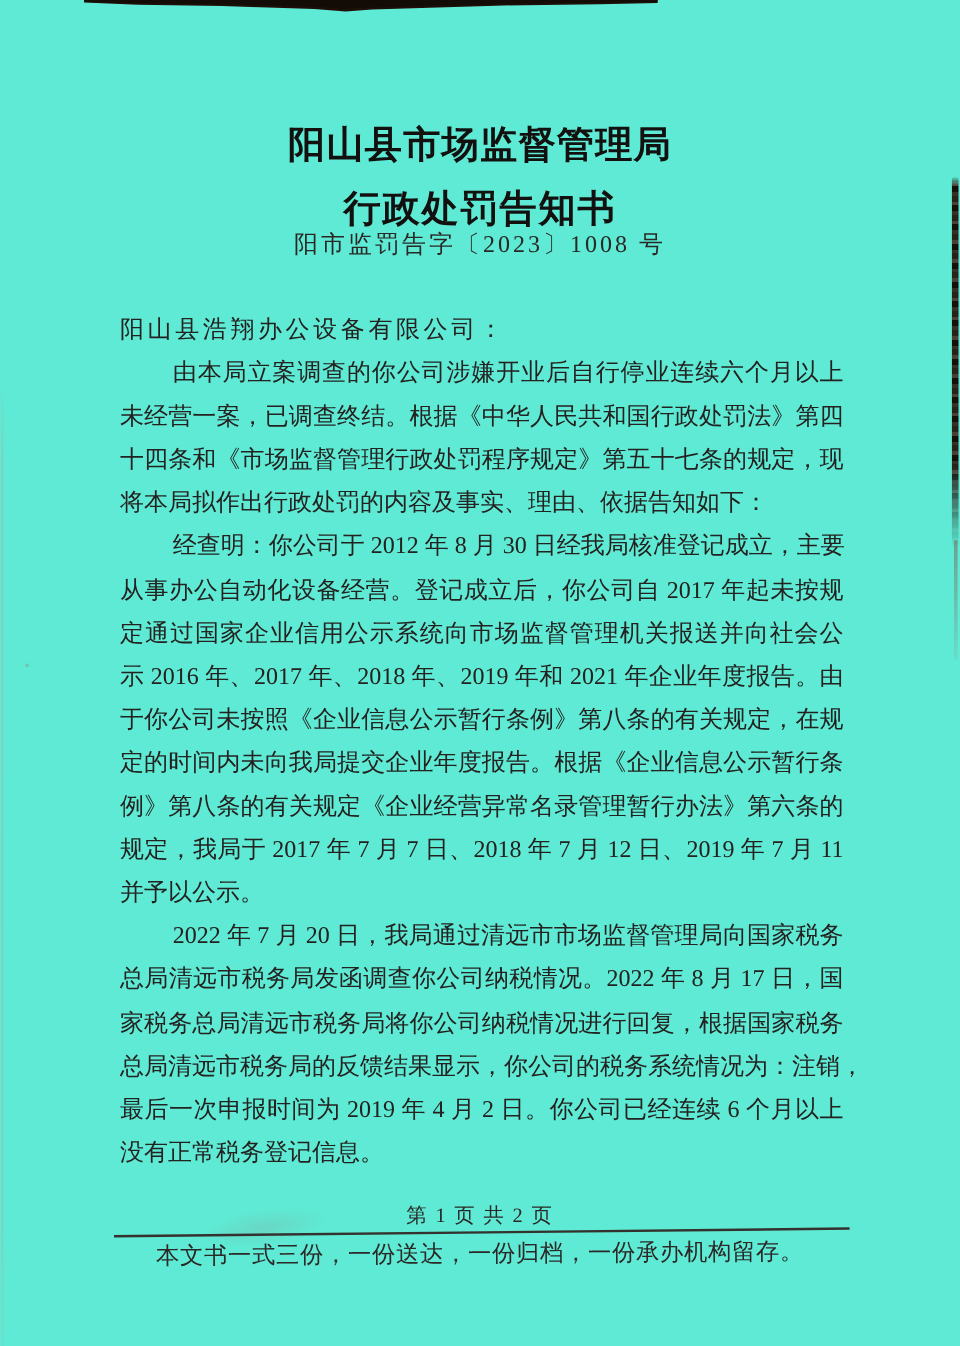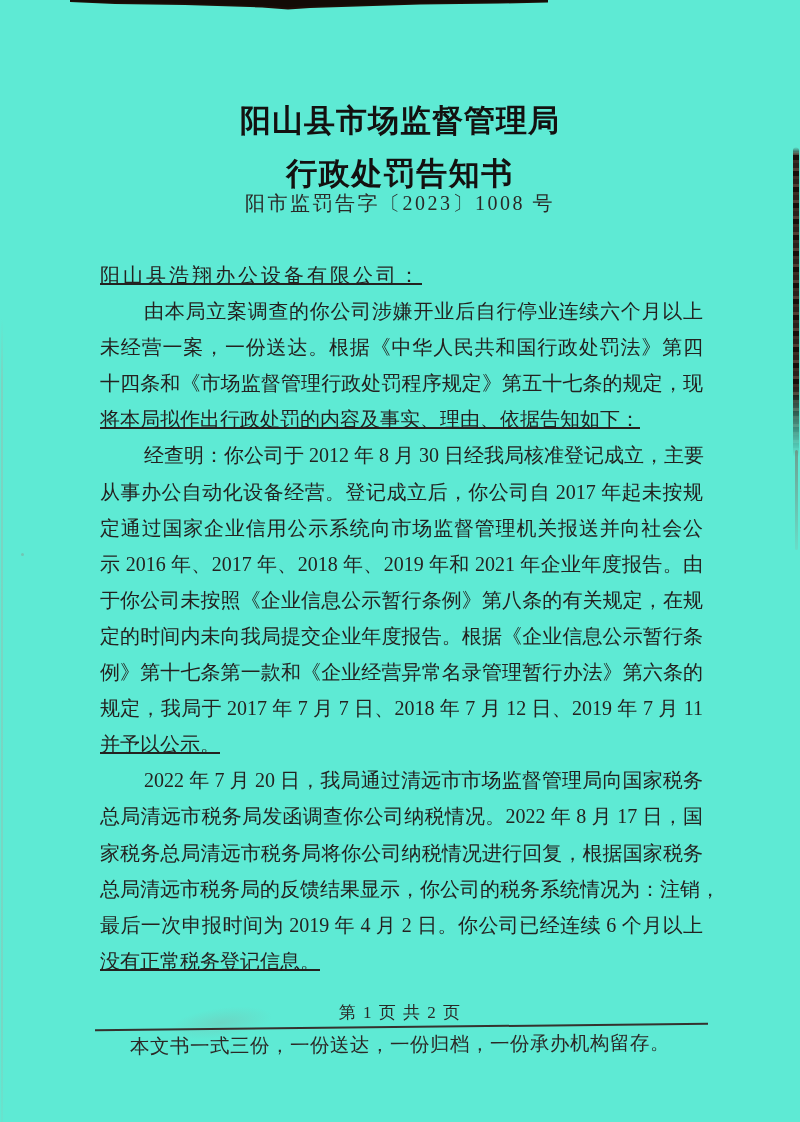--- a/index.html
+++ b/index.html
@@ -72,21 +72,21 @@
   .line {
     font-size: 20px;
     line-height: 36.1px;
     height: 36.1px;
     text-align: justify;
     text-align-last: justify;
     text-justify: inter-character;
     white-space: nowrap;
     color: #242220;
   }
-  .line.end { text-align: left; text-align-last: left; text-decoration: underline; }
+  .line.end { text-align: left; text-align-last: left; }
   .line.indent { text-indent: 44px; }
   .line.track { letter-spacing: 3px; }
   .page-indicator {
     position: absolute; top: 1001px; left: 0; right: 0;
     text-align: center; font-size: 17px; letter-spacing: 1.5px; color: #2a2826;
   }
   .sep-line {
     position: absolute; top: 1026px; left: 95px; width: 613px; height: 2px;
     background: #35312e;
     transform: rotate(-0.6deg);
@@ -117,30 +117,30 @@
   <div class="speck-2"></div>
 
   <div class="content">
     <h1 class="title-1">阳山县市场监督管理局</h1>
     <h1 class="title-2">行政处罚告知书</h1>
     <div class="doc-number">阳市监罚告字〔2023〕1008 号</div>
 
     <div class="doc-body">
         <div class="line end track">阳山县浩翔办公设备有限公司：</div>
         <div class="line indent">由本局立案调查的你公司涉嫌开业后自行停业连续六个月以上</div>
-        <div class="line">未经营一案，一份送达。根据《中华人民共和国行政处罚法》第四</div>
+        <div class="line">未经营一案，已调查终结。根据《中华人民共和国行政处罚法》第四</div>
         <div class="line">十四条和《市场监督管理行政处罚程序规定》第五十七条的规定，现</div>
         <div class="line end">将本局拟作出行政处罚的内容及事实、理由、依据告知如下：</div>
         <div class="line indent">经查明：你公司于 2012 年 8 月 30 日经我局核准登记成立，主要</div>
         <div class="line">从事办公自动化设备经营。登记成立后，你公司自 2017 年起未按规</div>
         <div class="line">定通过国家企业信用公示系统向市场监督管理机关报送并向社会公</div>
         <div class="line">示 2016 年、2017 年、2018 年、2019 年和 2021 年企业年度报告。由</div>
         <div class="line">于你公司未按照《企业信息公示暂行条例》第八条的有关规定，在规</div>
         <div class="line">定的时间内未向我局提交企业年度报告。根据《企业信息公示暂行条</div>
-        <div class="line">例》第十七条第一款和《企业经营异常名录管理暂行办法》第六条的</div>
+        <div class="line">例》第八条的有关规定《企业经营异常名录管理暂行办法》第六条的</div>
         <div class="line">规定，我局于 2017 年 7 月 7 日、2018 年 7 月 12 日、2019 年 7 月 11</div>
         <div class="line end">并予以公示。</div>
         <div class="line indent">2022 年 7 月 20 日，我局通过清远市市场监督管理局向国家税务</div>
         <div class="line">总局清远市税务局发函调查你公司纳税情况。2022 年 8 月 17 日，国</div>
         <div class="line">家税务总局清远市税务局将你公司纳税情况进行回复，根据国家税务</div>
         <div class="line">总局清远市税务局的反馈结果显示，你公司的税务系统情况为：注销，</div>
         <div class="line">最后一次申报时间为 2019 年 4 月 2 日。你公司已经连续 6 个月以上</div>
         <div class="line end">没有正常税务登记信息。</div>
       </div>
 

